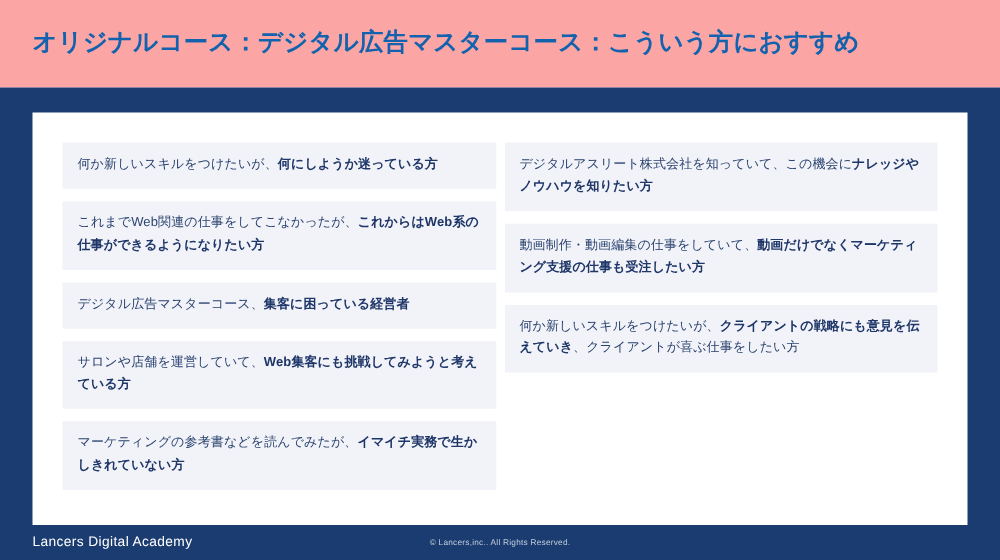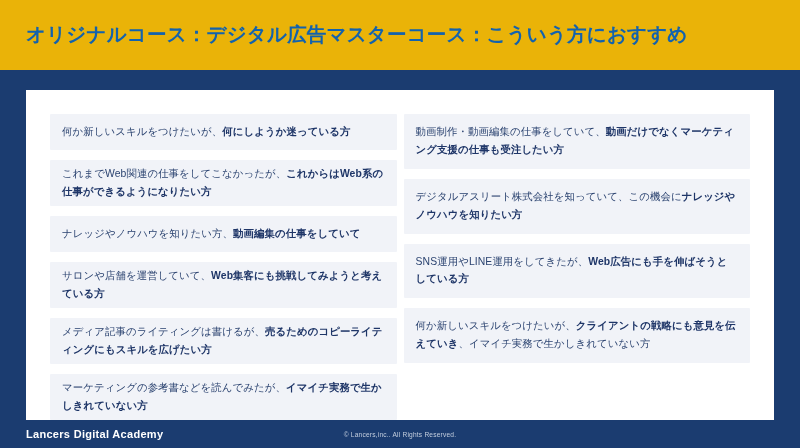--- a/index.html
+++ b/index.html
@@ -21,21 +21,21 @@
     background: #ffffff;
   }
 
   
   .header {
     position: absolute;
     left: 0;
     top: 0;
     width: 800px;
     height: 70px;
-    background: #eab308;
+    background: #fca5a5;
     display: flex;
     align-items: center;
   }
   .header-title {
     margin-left: 26px;
     font-size: 19.5px;
     font-weight: bold;
     color: #1262ae;
     letter-spacing: 0.2px;
     white-space: nowrap;
@@ -110,21 +110,21 @@
     bottom: 0;
     width: 800px;
     height: 28px;
     display: flex;
     align-items: center;
     background: transparent;
   }
   .footer-brand {
     margin-left: 26px;
     font-size: 11px;
-    font-weight: bold;
+    font-weight: normal;
     color: #ffffff;
     letter-spacing: 0.3px;
     white-space: nowrap;
   }
   .footer-copy {
     position: absolute;
     left: 50%;
     transform: translateX(-50%);
     font-size: 6.6px;
     color: #c3cede;
@@ -152,59 +152,49 @@
             <span>何か新しいスキルをつけたいが、</span><b>何にしようか迷っている方</b><span></span>
           </span>
         </div>
         <div class="item">
           <span class="txt">
             <span>これまでWeb関連の仕事をしてこなかったが、</span><b>これからはWeb系の仕事ができるようになりたい方</b><span></span>
           </span>
         </div>
         <div class="item">
           <span class="txt">
-            <span>ナレッジやノウハウを知りたい方、</span><b>動画編集の仕事をしていて</b><span></span>
+            <span>デジタル広告マスターコース、</span><b>集客に困っている経営者</b><span></span>
           </span>
         </div>
         <div class="item">
           <span class="txt">
             <span>サロンや店舗を運営していて、</span><b>Web集客にも挑戦してみようと考えている方</b><span></span>
           </span>
         </div>
         <div class="item">
           <span class="txt">
-            <span>メディア記事のライティングは書けるが、</span><b>売るためのコピーライティングにもスキルを広げたい方</b><span></span>
-          </span>
-        </div>
-        <div class="item">
-          <span class="txt">
             <span>マーケティングの参考書などを読んでみたが、</span><b>イマイチ実務で生かしきれていない方</b><span></span>
           </span>
         </div>
       </div>
 
       <div class="column">
         <div class="item">
           <span class="txt">
+            <span>デジタルアスリート株式会社を知っていて、この機会に</span><b>ナレッジやノウハウを知りたい方</b><span></span>
+          </span>
+        </div>
+        <div class="item">
+          <span class="txt">
             <span>動画制作・動画編集の仕事をしていて、</span><b>動画だけでなくマーケティング支援の仕事も受注したい方</b><span></span>
           </span>
         </div>
         <div class="item">
           <span class="txt">
-            <span>デジタルアスリート株式会社を知っていて、この機会に</span><b>ナレッジやノウハウを知りたい方</b><span></span>
-          </span>
-        </div>
-        <div class="item">
-          <span class="txt">
-            <span>SNS運用やLINE運用をしてきたが、</span><b>Web広告にも手を伸ばそうとしている方</b><span></span>
-          </span>
-        </div>
-        <div class="item">
-          <span class="txt">
-            <span>何か新しいスキルをつけたいが、</span><b>クライアントの戦略にも意見を伝えていき</b><span>、イマイチ実務で生かしきれていない方</span>
+            <span>何か新しいスキルをつけたいが、</span><b>クライアントの戦略にも意見を伝えていき</b><span>、クライアントが喜ぶ仕事をしたい方</span>
           </span>
         </div>
       </div>
 
     </div>
   </div>
 
   <div class="footer">
     <div class="footer-brand">Lancers Digital Academy</div>
     <div class="footer-copy">© Lancers,inc.. All Rights Reserved.</div>

